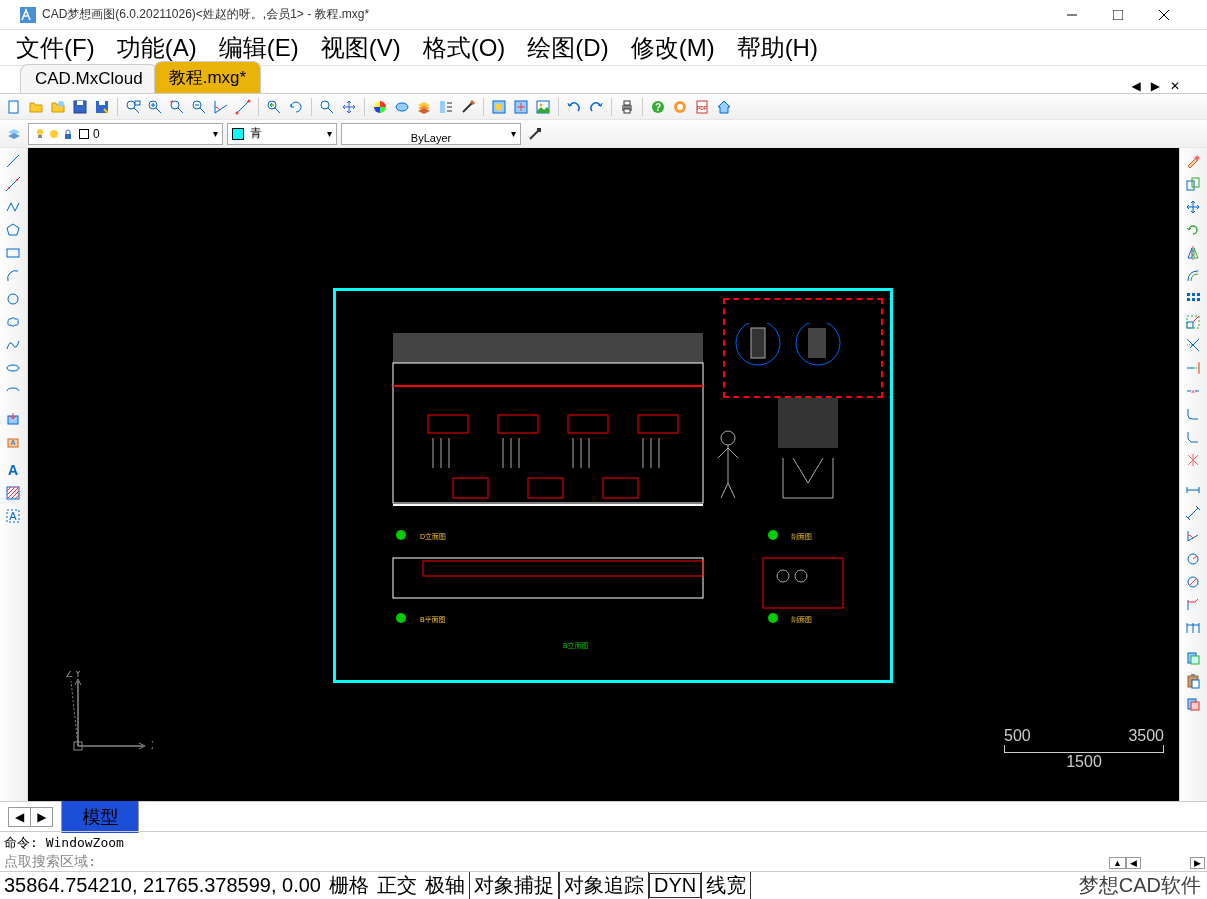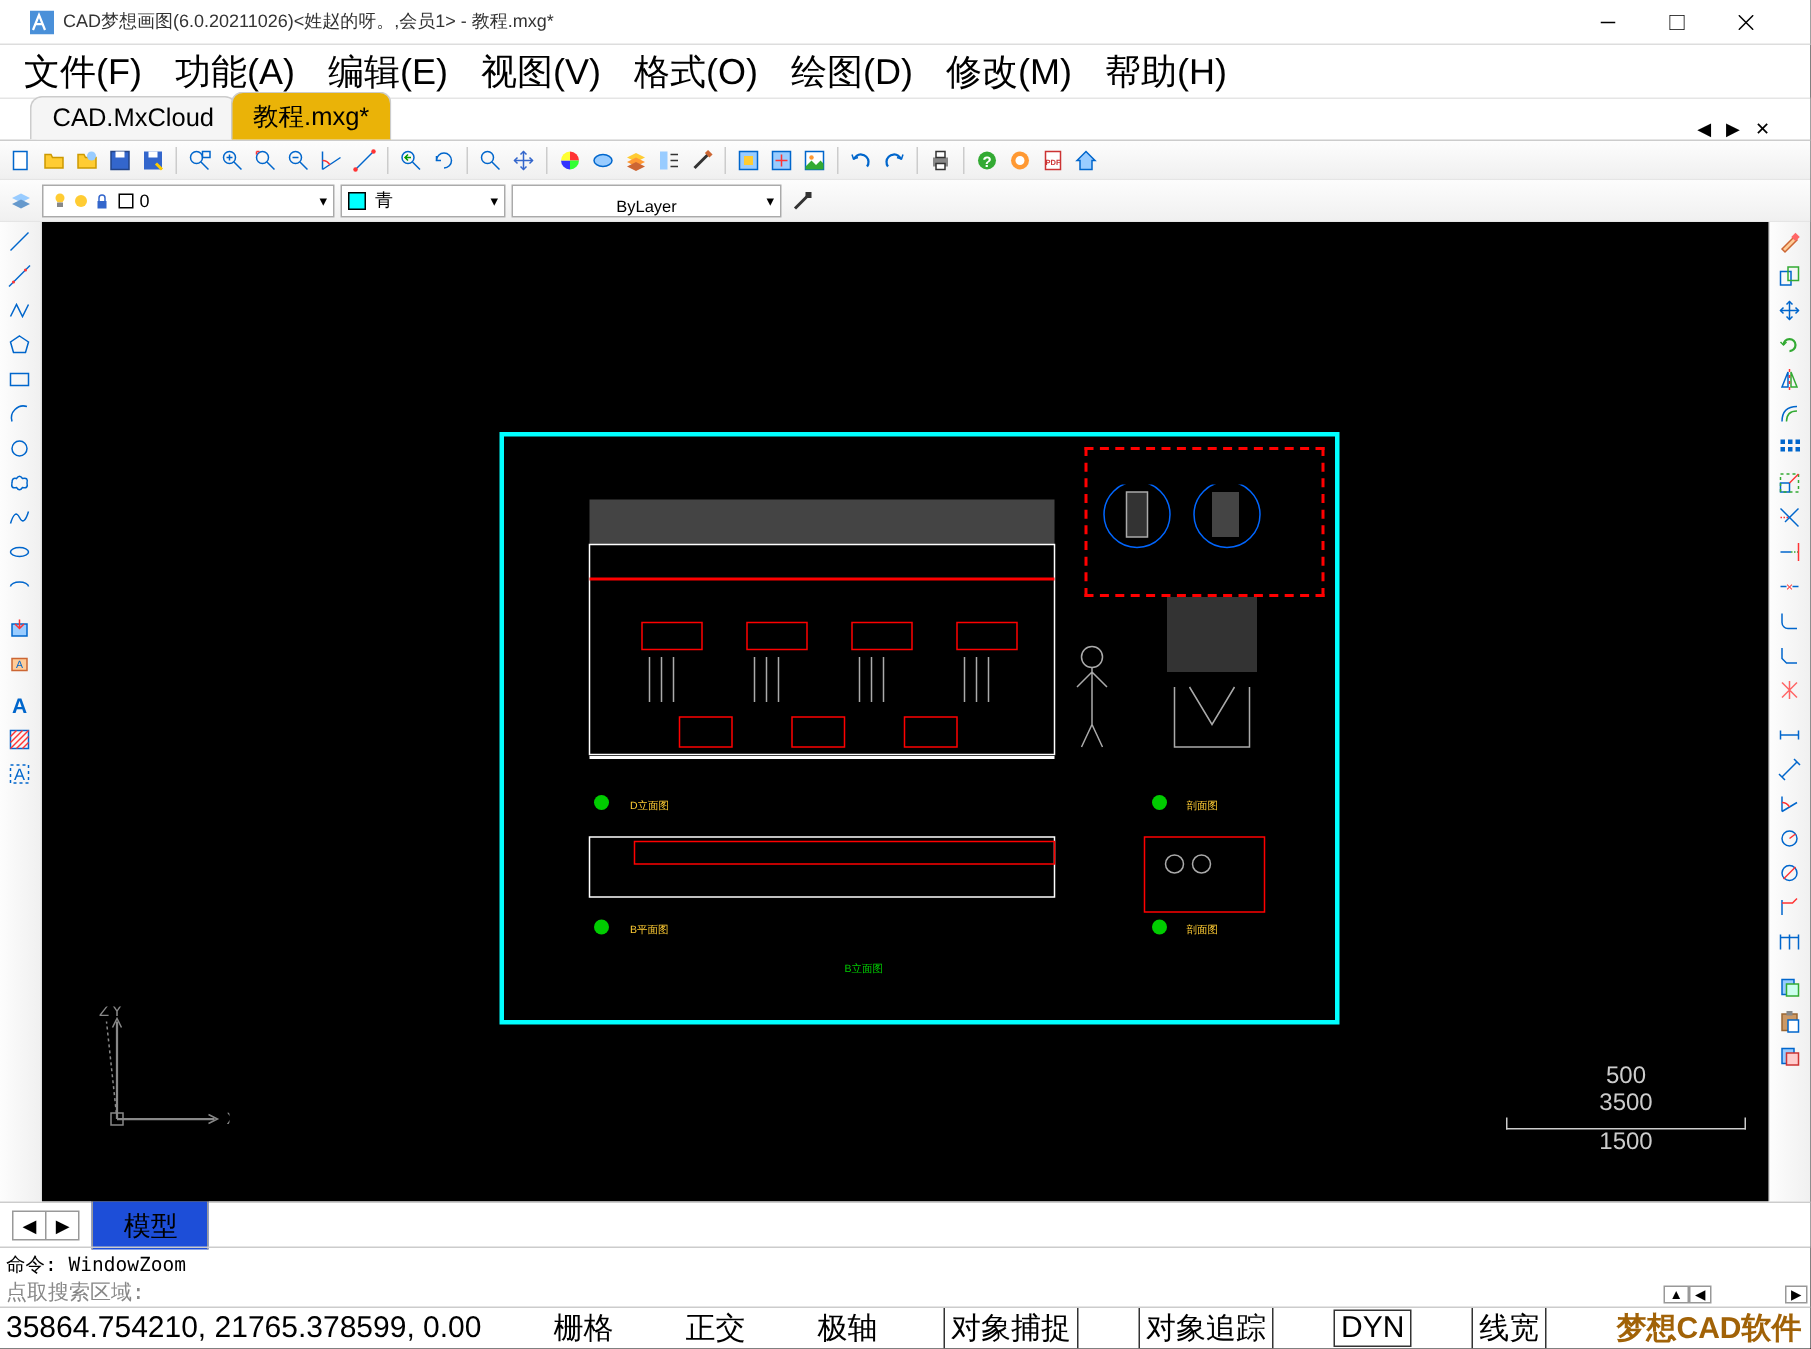--- a/index.html
+++ b/index.html
@@ -32,38 +32,38 @@
 .sidebar.right { border-left: 1px solid #ddd; border-right: none; }
 .side-btn { width: 22px; height: 22px; display: flex; align-items: center; justify-content: center; cursor: pointer; border-radius: 2px; }
 .canvas-container { flex: 1; display: flex; flex-direction: column; background: #000; position: relative; }
 .canvas { flex: 1; position: relative; overflow: hidden; }
 .selection-rect { position: absolute; border: 3px solid cyan; left: 305px; top: 140px; width: 560px; height: 395px; }
 .dashed-rect { position: absolute; border: 2px dashed red; left: 695px; top: 150px; width: 160px; height: 100px; }
 .ucs { position: absolute; left: 35px; bottom: 40px; }
 .ucs-y { stroke: #888; stroke-width: 1.5; }
 .ucs-x { stroke: #888; stroke-width: 1.5; }
 .scale-bar { position: absolute; right: 15px; bottom: 30px; color: #ccc; font-size: 16px; text-align: center; }
-.scale-bar .ticks { display: flex; justify-content: space-between; width: 160px; flex-direction: column; }
+.scale-bar .ticks { display: flex; justify-content: space-between; width: 160px; }
 .scale-bar .bar { height: 8px; border: 1px solid #ccc; border-top: none; width: 160px; }
 .model-tabs { height: 30px; background: #fff; display: flex; align-items: center; border-top: 1px solid #ccc; }
 .model-tab-arrows { display: flex; border: 1px solid #999; margin: 0 8px; }
 .model-tab-arrow { padding: 2px 6px; cursor: pointer; border-right: 1px solid #999; }
 .model-tab-arrow:last-child { border-right: none; }
 .model-tab { padding: 4px 20px; border: 1px solid #999; border-bottom: none; font-size: 18px; background: #1d4ed8; cursor: pointer; }
 .command-area { height: 40px; border-top: 1px solid #ccc; display: flex; overflow: hidden; }
 .command-text { flex: 1; font-family: "SimSun", monospace; font-size: 13px; padding: 2px 4px; }
 .command-text .line1 { margin-bottom: 1px; }
 .command-text .line2 { color: #888; font-size: 14px; }
 .cmd-scroll { width: 100px; display: flex; align-items: flex-end; justify-content: space-between; padding: 0 2px 2px 2px; }
-.statusbar { height: 28px; display: flex; align-items: center; border-top: 1px solid #ccc; font-size: 20px; white-space: nowrap; overflow: hidden; gap: 40px; }
+.statusbar { height: 28px; display: flex; align-items: center; border-top: 1px solid #ccc; font-size: 20px; white-space: nowrap; overflow: hidden; }
 .statusbar .coords { padding: 0 4px; }
 .statusbar .status-btn { padding: 0 4px; cursor: pointer; }
 .statusbar .status-btn.boxed { border: 1px solid #333; }
 .statusbar .link { color: #0066dd; margin-left: 4px; }
-.statusbar .watermark { color: #a16207; margin-left: auto; padding-right: 6px; font-weight: bold; }
+.statusbar .watermark { color: #404040; margin-left: auto; padding-right: 6px; }
 svg.icon { width: 16px; height: 16px; }
 .drawing-content { position: absolute; left: 355px; top: 175px; }
 </style>
 </head>
 <body>
 
 <div class="titlebar">
   <svg class="app-icon" viewBox="0 0 16 16">
       <rect width="16" height="16" fill="#4a90d9"></rect>
       <path d="M2 13 L6 3 L10 13 M4 9 L8 9" stroke="#fff" stroke-width="1.5" fill="none"></path>

